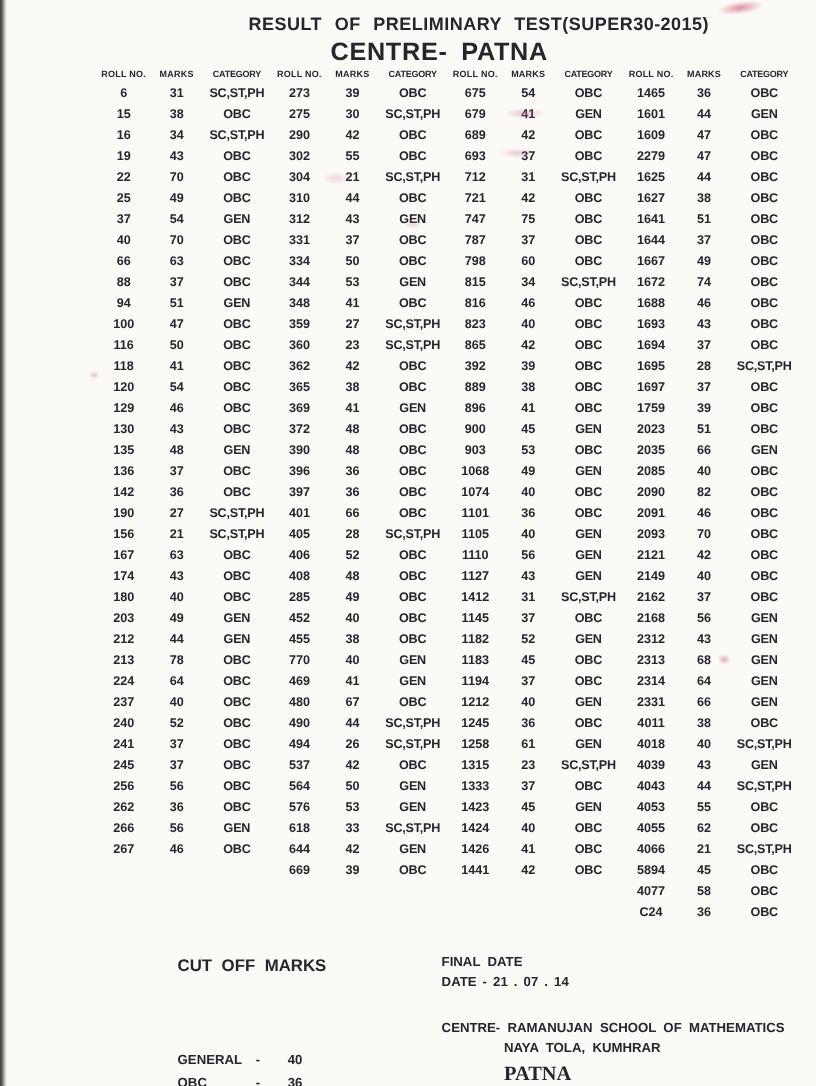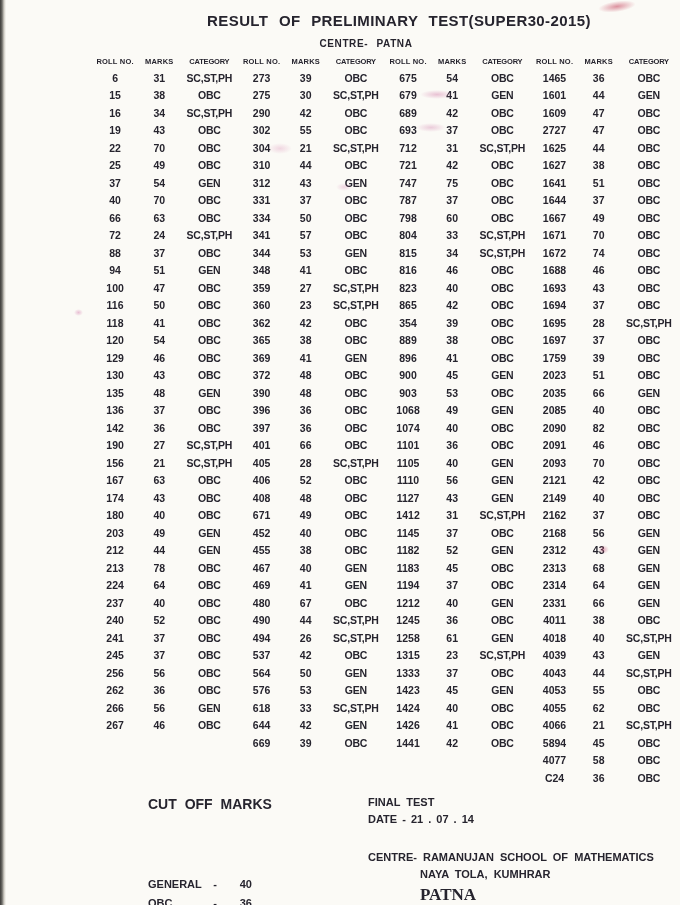--- a/index.html
+++ b/index.html
@@ -12,26 +12,26 @@
   .scan-edge{
     position:absolute;left:0;top:0;width:6px;height:905px;
     background:linear-gradient(90deg,#3c3b39 0,#6b6a66 2px,#cfccc4 4px,rgba(251,250,246,0) 6px);
   }
   .titles{position:absolute;top:9px;left:0;width:680px;text-align:center;line-height:23px;}
   .title1{
     font-size:15px;font-weight:bold;letter-spacing:.4px;word-spacing:6px;
     padding-left:118px;white-space:nowrap;
   }
   .title2{
-    font-size:10px;font-weight:bold;letter-spacing:.6px;word-spacing:5px;
+    font-size:21px;font-weight:bold;letter-spacing:.6px;word-spacing:5px;
     padding-left:52px;white-space:nowrap;
   }
   table.results{
     position:absolute;left:80px;top:54px;width:586px;
-    border-collapse:collapse;table-layout:fixed;margin-left:12px;
+    border-collapse:collapse;table-layout:fixed;
   }
   table.results th{
     font-size:7.5px;font-weight:bold;letter-spacing:.2px;
     height:15px;padding:0;text-align:center;vertical-align:middle;white-space:nowrap;
   }
   table.results td{
     font-size:10.5px;font-weight:600;
     height:17.5px;padding:0;text-align:center;vertical-align:middle;white-space:nowrap;
   }
   table.results .c0{width:46px;}
@@ -131,21 +131,21 @@
       <tr>
         <td class="c0">19</td>
         <td class="c1">43</td>
         <td class="c2">OBC</td>
         <td class="c0">302</td>
         <td class="c1">55</td>
         <td class="c2">OBC</td>
         <td class="c0">693</td>
         <td class="c1">37</td>
         <td class="c2">OBC</td>
-        <td class="c0">2727</td>
+        <td class="c0">2279</td>
         <td class="c1">47</td>
         <td class="c2">OBC</td>
       </tr>
       <tr>
         <td class="c0">22</td>
         <td class="c1">70</td>
         <td class="c2">OBC</td>
         <td class="c0">304</td>
         <td class="c1">21</td>
         <td class="c2">SC,ST,PH</td>
@@ -206,34 +206,20 @@
         <td class="c1">50</td>
         <td class="c2">OBC</td>
         <td class="c0">798</td>
         <td class="c1">60</td>
         <td class="c2">OBC</td>
         <td class="c0">1667</td>
         <td class="c1">49</td>
         <td class="c2">OBC</td>
       </tr>
       <tr>
-        <td class="c0">72</td>
-        <td class="c1">24</td>
-        <td class="c2">SC,ST,PH</td>
-        <td class="c0">341</td>
-        <td class="c1">57</td>
-        <td class="c2">OBC</td>
-        <td class="c0">804</td>
-        <td class="c1">33</td>
-        <td class="c2">SC,ST,PH</td>
-        <td class="c0">1671</td>
-        <td class="c1">70</td>
-        <td class="c2">OBC</td>
-      </tr>
-      <tr>
         <td class="c0">88</td>
         <td class="c1">37</td>
         <td class="c2">OBC</td>
         <td class="c0">344</td>
         <td class="c1">53</td>
         <td class="c2">GEN</td>
         <td class="c0">815</td>
         <td class="c1">34</td>
         <td class="c2">SC,ST,PH</td>
         <td class="c0">1672</td>
@@ -282,21 +268,21 @@
         <td class="c1">37</td>
         <td class="c2">OBC</td>
       </tr>
       <tr>
         <td class="c0">118</td>
         <td class="c1">41</td>
         <td class="c2">OBC</td>
         <td class="c0">362</td>
         <td class="c1">42</td>
         <td class="c2">OBC</td>
-        <td class="c0">354</td>
+        <td class="c0">392</td>
         <td class="c1">39</td>
         <td class="c2">OBC</td>
         <td class="c0">1695</td>
         <td class="c1">28</td>
         <td class="c2">SC,ST,PH</td>
       </tr>
       <tr>
         <td class="c0">120</td>
         <td class="c1">54</td>
         <td class="c2">OBC</td>
@@ -433,21 +419,21 @@
         <td class="c1">43</td>
         <td class="c2">GEN</td>
         <td class="c0">2149</td>
         <td class="c1">40</td>
         <td class="c2">OBC</td>
       </tr>
       <tr>
         <td class="c0">180</td>
         <td class="c1">40</td>
         <td class="c2">OBC</td>
-        <td class="c0">671</td>
+        <td class="c0">285</td>
         <td class="c1">49</td>
         <td class="c2">OBC</td>
         <td class="c0">1412</td>
         <td class="c1">31</td>
         <td class="c2">SC,ST,PH</td>
         <td class="c0">2162</td>
         <td class="c1">37</td>
         <td class="c2">OBC</td>
       </tr>
       <tr>
@@ -475,21 +461,21 @@
         <td class="c1">52</td>
         <td class="c2">GEN</td>
         <td class="c0">2312</td>
         <td class="c1">43</td>
         <td class="c2">GEN</td>
       </tr>
       <tr>
         <td class="c0">213</td>
         <td class="c1">78</td>
         <td class="c2">OBC</td>
-        <td class="c0">467</td>
+        <td class="c0">770</td>
         <td class="c1">40</td>
         <td class="c2">GEN</td>
         <td class="c0">1183</td>
         <td class="c1">45</td>
         <td class="c2">OBC</td>
         <td class="c0">2313</td>
         <td class="c1">68</td>
         <td class="c2">GEN</td>
       </tr>
       <tr>
@@ -675,21 +661,21 @@
     <span class="dash">-</span>
     <span class="val">36</span>
   </div>
   <div class="cutoff-item">
     <span class="lbl">SC,ST,PH</span>
     <span class="dash">-</span>
     <span class="val">20</span>
   </div>
 </div>
 
-<div class="footer-block finaltest-heading">FINAL TEST</div>
+<div class="footer-block finaltest-heading">FINAL DATE</div>
 <div class="footer-block date-line">
   <span>DATE -</span>
   <span>21 . 07 . 14</span>
 </div>
 <div class="footer-block centre-line">
   <span>CENTRE-</span>
   <span>RAMANUJAN SCHOOL OF MATHEMATICS</span>
 </div>
 <div class="footer-block addr1">NAYA TOLA, KUMHRAR</div>
 <div class="footer-block addr2">PATNA</div>

